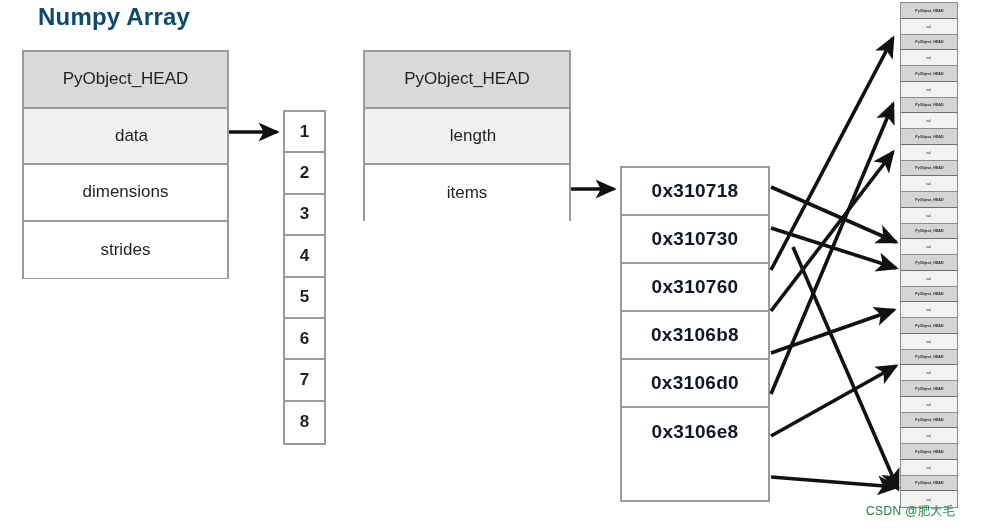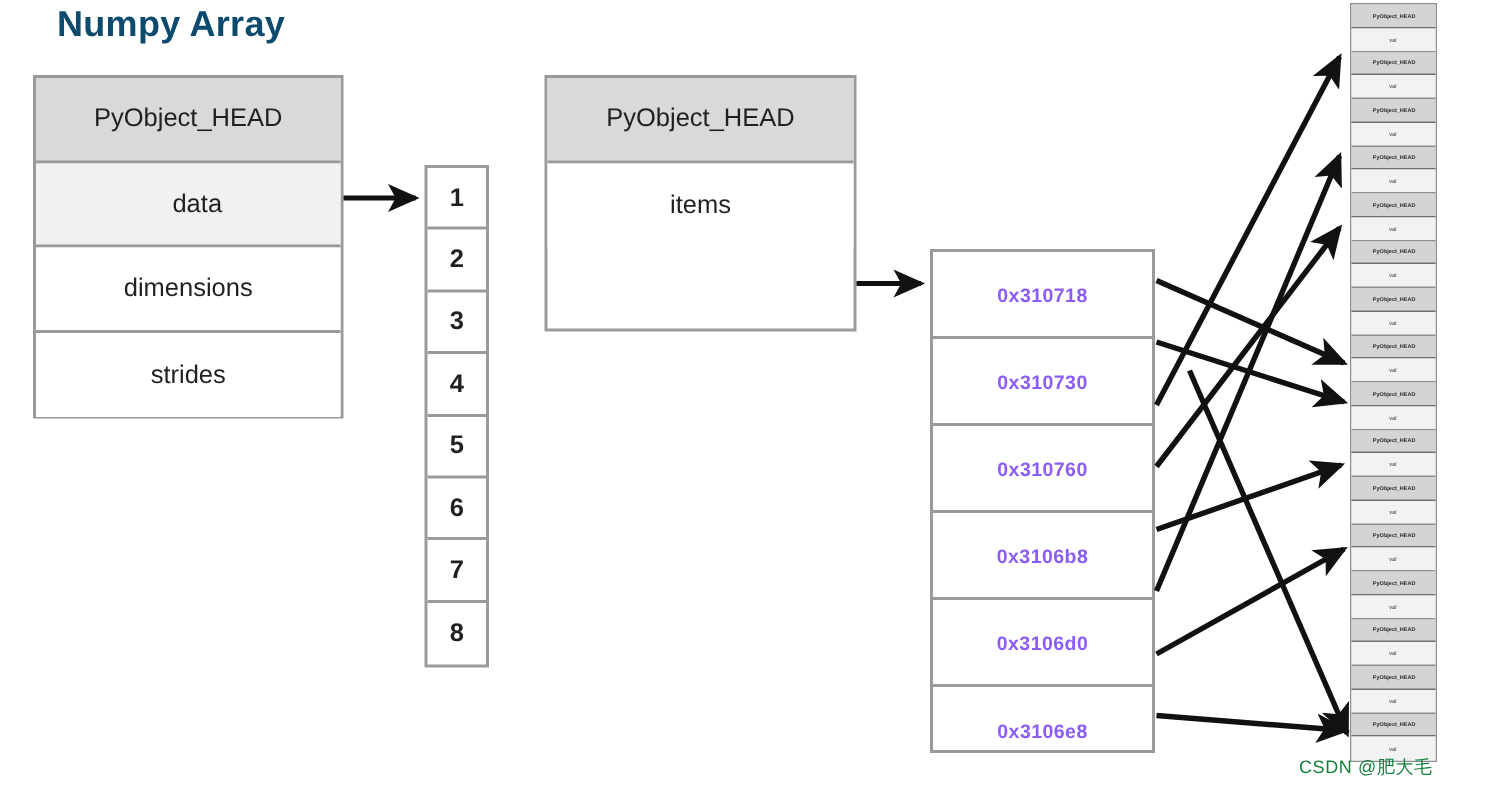--- a/index.html
+++ b/index.html
@@ -97,28 +97,28 @@
     left: 620px;
     top: 166px;
     width: 150px;
     height: 336px;
     border: 2px solid #9a9a9a;
     box-sizing: border-box;
     background: #ffffff;
   }
   #pointer-column .addr {
     box-sizing: border-box;
-    height: 58px;
+    height: 48px;
     border-bottom: 2px solid #9a9a9a;
     display: flex;
     align-items: center;
     justify-content: center;
-    font-size: 13px;
+    font-size: 19px;
     font-weight: 600;
-    color: #8b5cf6;
+    color: #0f172a;
     letter-spacing: 0.3px;
   }
   #pointer-column .addr:last-child { border-bottom: none; }
 
   
   #object-column {
     position: absolute;
     left: 900px;
     top: 2px;
     width: 58px;
@@ -187,20 +187,21 @@
     <div class="cell">3</div>
     <div class="cell">4</div>
     <div class="cell">5</div>
     <div class="cell">6</div>
     <div class="cell">7</div>
     <div class="cell">8</div>
   </div>
 
   <div class="struct" id="list-struct">
     <div class="field head">PyObject_HEAD</div>
+    <div class="field tint">length</div>
     <div class="field">items</div>
   </div>
 
   <div id="pointer-column">
     <div class="addr">0x310718</div>
     <div class="addr">0x310730</div>
     <div class="addr">0x310760</div>
     <div class="addr">0x3106b8</div>
     <div class="addr">0x3106d0</div>
     <div class="addr">0x3106e8</div>

